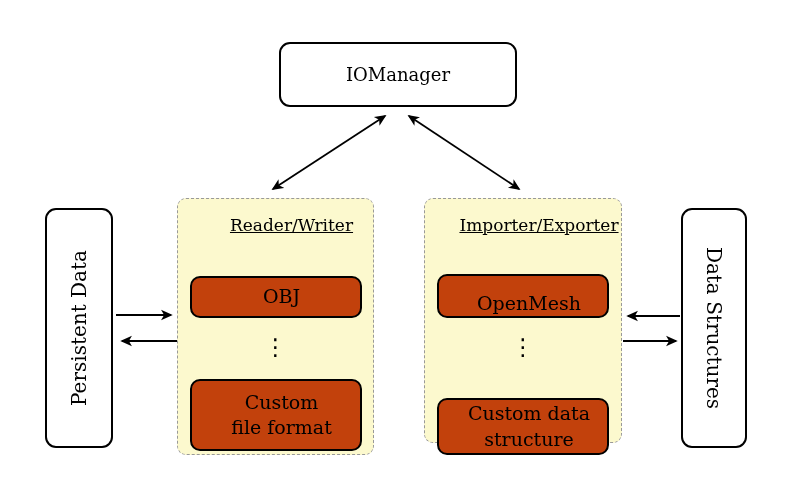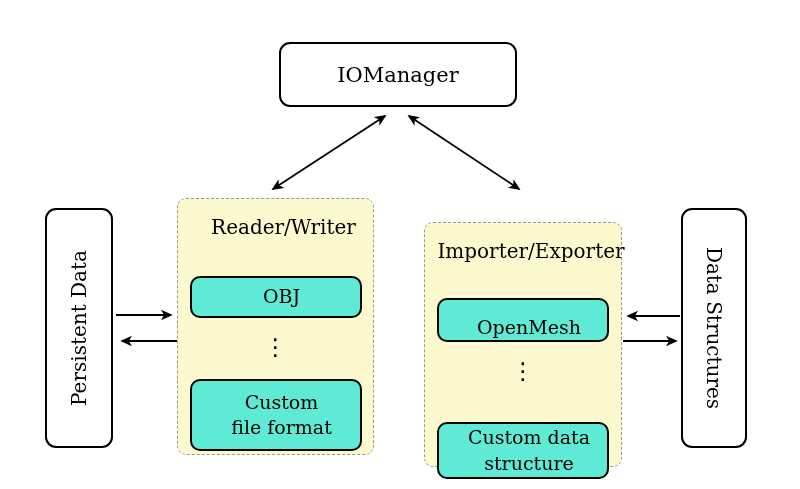--- a/index.html
+++ b/index.html
@@ -16,48 +16,48 @@
   .arrows { position: absolute; left: 0; top: 0; pointer-events: none; }
 
   .node {
     position: absolute;
     background: #ffffff;
     border: 2.5px solid #000;
     border-radius: 11px;
     box-sizing: border-box;
     display: flex; align-items: center; justify-content: center;
   }
-  #iomanager { left: 279px; top: 42px; width: 238px; height: 65px; font-size: 21px; }
+  #iomanager { left: 279px; top: 42px; width: 238px; height: 65px; font-size: 18px; }
 
   .side-node { font-size: 20px; }
   #persistent { left: 45px;  top: 208px; width: 68px; height: 240px; }
   #structures { left: 681px; top: 208px; width: 66px; height: 240px; }
   .vert-ccw { display: block; transform: rotate(-90deg); white-space: nowrap; }
   .vert-cw  { display: block; transform: rotate(90deg);  white-space: nowrap; }
 
   .group {
     position: absolute;
     background: #fcf9ce;
     border: 1.6px dashed #999999;
     border-radius: 9px;
     box-sizing: border-box;
   }
   #reader-writer     { left: 177px; top: 198px; width: 197px; height: 257px; }
-  #importer-exporter { left: 424px; top: 198px; width: 198px; height: 245px; margin-top: 24px; }
+  #importer-exporter { left: 424px; top: 198px; width: 198px; height: 245px; }
 
   .group-title {
-    position: absolute; top: 16px; left: 8px; width: 100%;
-    text-align: center; font-size: 20px;
+    position: absolute; top: 16px; left: 16px; width: 100%;
+    text-align: center; font-size: 17px; text-decoration: underline;
   }
 
   .inner-node {
     position: absolute;
     left: 50%; transform: translateX(-50%);
     width: 172px;
-    background: #5eead4;
+    background: #c2410c;
     border: 2.5px solid #000;
     border-radius: 10px;
     box-sizing: border-box;
     display: flex; align-items: center; justify-content: center;
     font-size: 19px;
     text-align: center;
     white-space: pre-line;
     line-height: 1.32;
     padding-left: 12px;
   }

